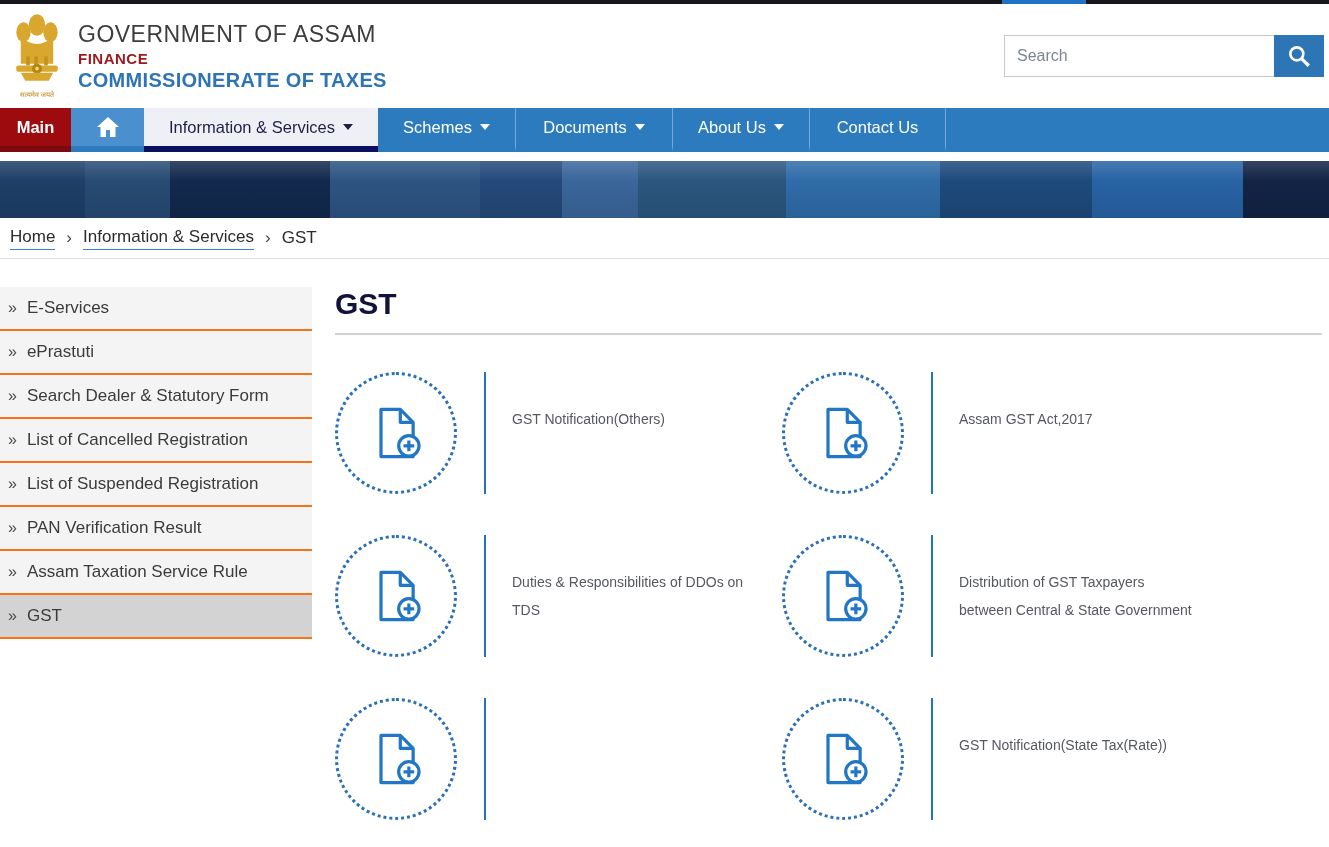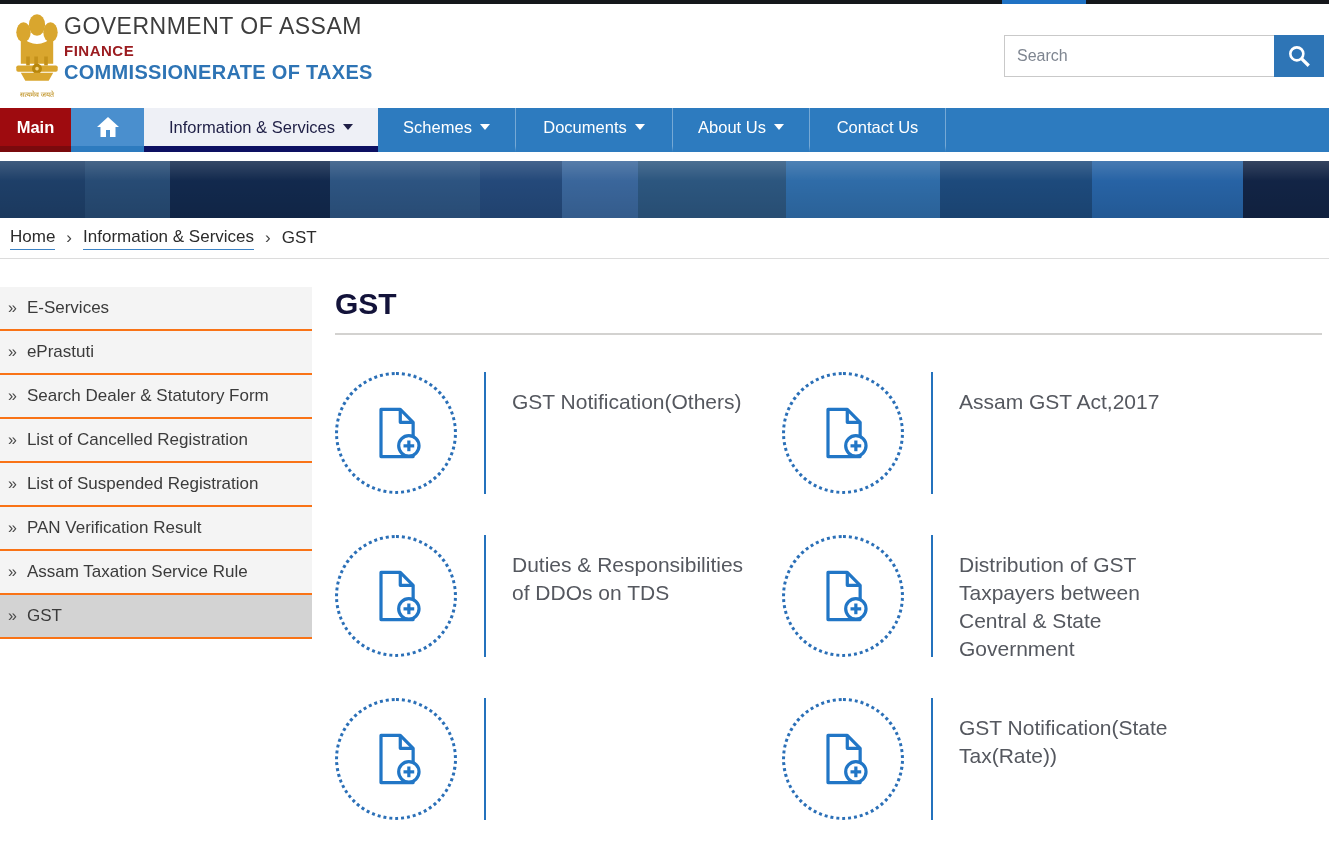--- a/index.html
+++ b/index.html
@@ -6,21 +6,21 @@
   html, body { width: 1329px; height: 847px; overflow: hidden; background: #fff;
     font-family: "Liberation Sans", sans-serif; }
 
   
   .topbar { position: relative; height: 4px; background: #15171b; width: 100%; }
   .topbar-accent { position: absolute; left: 1002px; top: 0; width: 84px; height: 4px; background: #1f72c4; }
 
   
   .site-header { height: 104px; display: flex; align-items: center; justify-content: space-between;
     padding: 0 5px 0 10px; background: #fff; }
-  .brand { display: flex; align-items: flex-start; }
+  .brand { display: flex; align-items: center; gap: 14px; }
   .emblem { width: 54px; display: flex; flex-direction: column; align-items: center; }
   .emblem .motto { font-size: 7px; color: #b8860b; line-height: 8px; white-space: nowrap; }
   .titles { display: flex; flex-direction: column; gap: 2px; }
   .gov-title { font-size: 23px; color: #3d3d3d; font-weight: 400; letter-spacing: .5px; }
   .dept { font-size: 15px; color: #9b1c20; font-weight: 700; letter-spacing: .5px; }
   .org { font-size: 20px; color: #2e74b5; font-weight: 700; letter-spacing: .3px; }
   .search { display: flex; align-items: center; }
   .search input { width: 270px; height: 42px; border: 1px solid #c9c9c9; border-right: none;
     font-size: 16px; padding: 0 12px; color: #444; outline: none; font-family: "Liberation Sans", sans-serif; }
   .search input::placeholder { color: #7e8590; }
@@ -78,21 +78,21 @@
 
   main { margin-left: 23px; flex: 1; padding-right: 7px; }
   .page-title { font-size: 30px; line-height: 34px; color: #13133a; font-weight: 600; margin-bottom: 12px; }
   .title-rule { height: 2px; background: #d3d2d0; border: none; }
 
   .grid { margin-top: 37px; display: grid; grid-template-columns: 447px 447px; }
   .cell { height: 163px; display: flex; align-items: flex-start; cursor: pointer; }
   .icon-circle { width: 122px; height: 122px; flex: none; border: 3px dotted #2a6fb7; border-radius: 50%;
     display: flex; align-items: center; justify-content: center; }
   .vline { width: 2px; height: 122px; background: #2472bd; margin: 0 26px 0 27px; flex: none; }
-  .cell-label { font-size: 21px; color: #55585f; line-height: 28px; width: 235px; margin-top: 16px; }
+  .cell-label { font-size: 14px; color: #55585f; line-height: 28px; width: 235px; margin-top: 33px; }
 </style>
 </head>
 <body>
 
 <div class="topbar">
   <span class="topbar-accent"></span>
 </div>
 
 <header class="site-header">
   <div class="brand">

